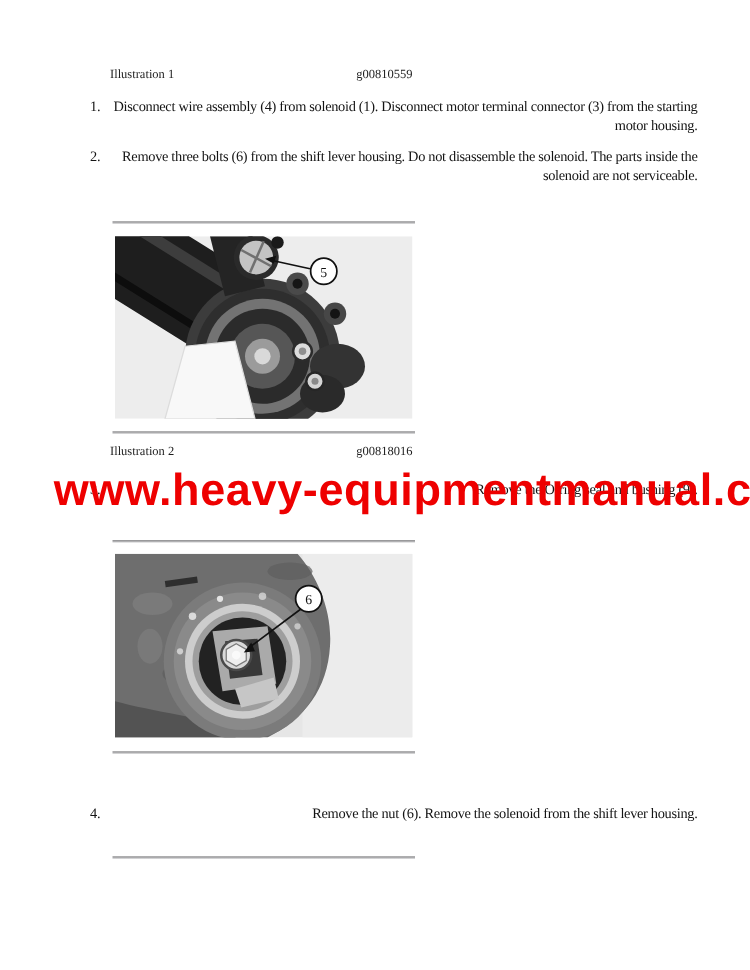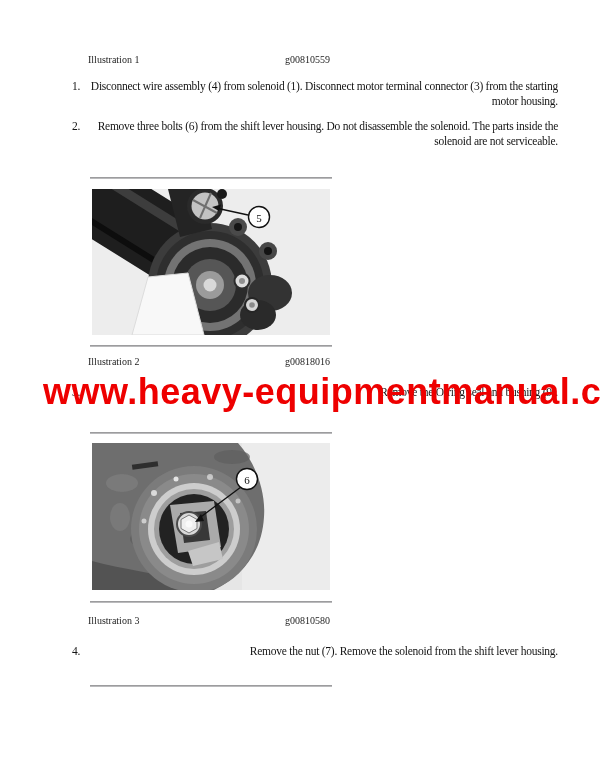--- a/index.html
+++ b/index.html
@@ -157,25 +157,21 @@
         <line x1="149" y1="44" x2="106" y2="76" stroke="#111" stroke-width="1.3"></line>
         <polygon points="103,79 109,71 112,78" fill="#111"></polygon>
         <circle cx="155" cy="36" r="10.5" fill="#ffffff" stroke="#111" stroke-width="1.4"></circle>
         <text x="155" y="40.5" text-anchor="middle" class="callout-text">6</text>
       </g>
     </svg>
   </div>
 
   <div class="rule" style="top:601px;"></div>
 
-  <div class="caption-row" style="top:615px;">
-    <span>Illustration 3</span>
-    <span class="code">g00810580</span>
-  </div>
 
   <div class="step" style="top:644px;">
     <span class="num">4.</span>
-    <span class="text">Remove the nut (7). Remove the solenoid from the shift lever housing.</span>
+    <span class="text">Remove the nut (6). Remove the solenoid from the shift lever housing.</span>
   </div>
 
   <div class="rule" style="top:685px;"></div>
 
 </div>
 
 </body></html>

